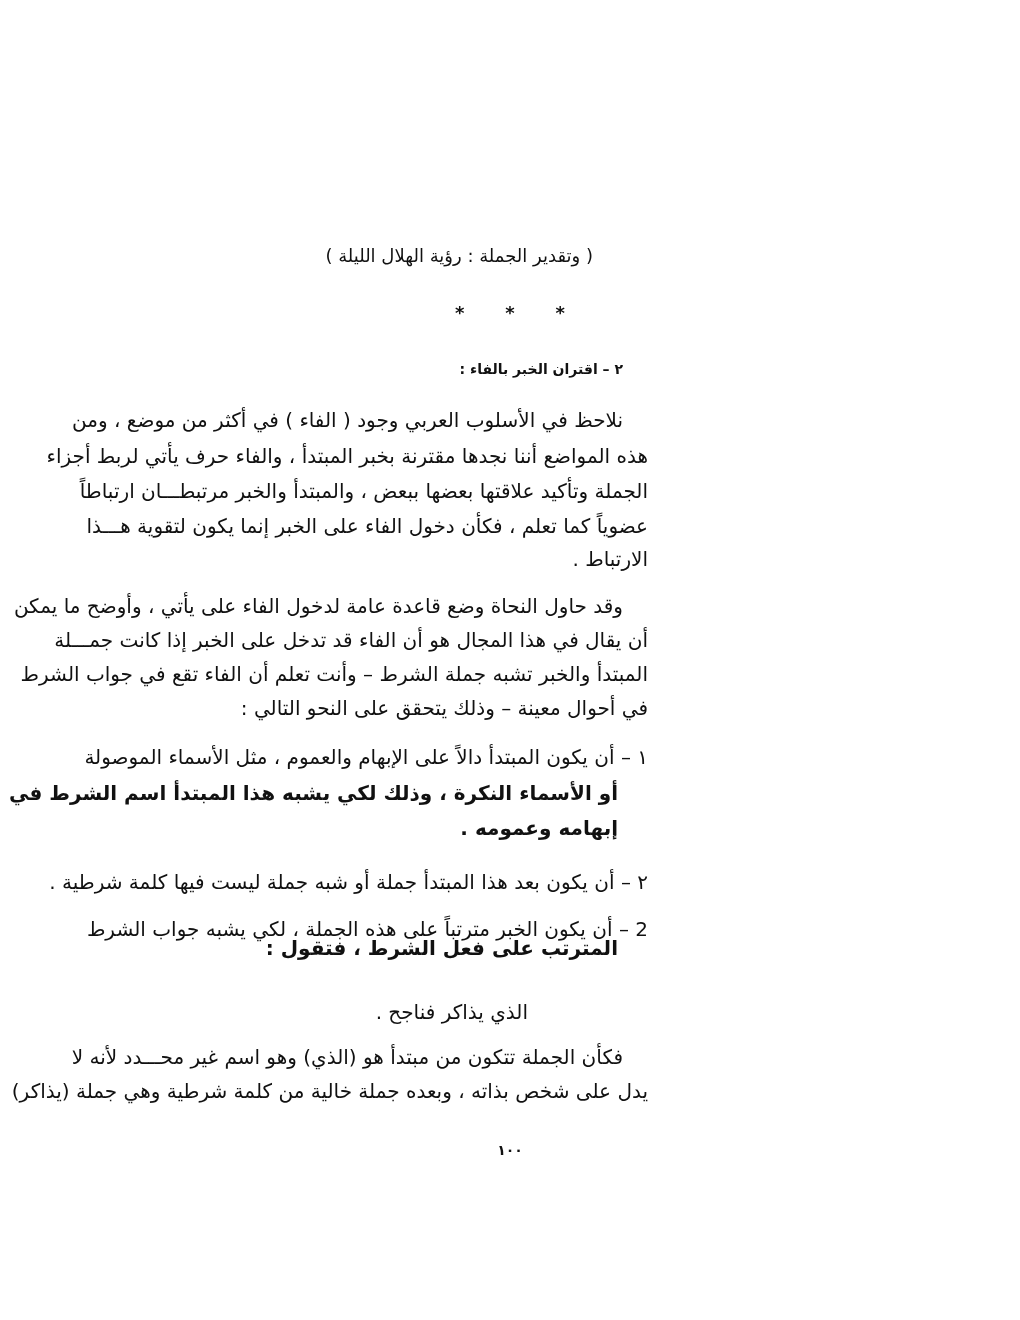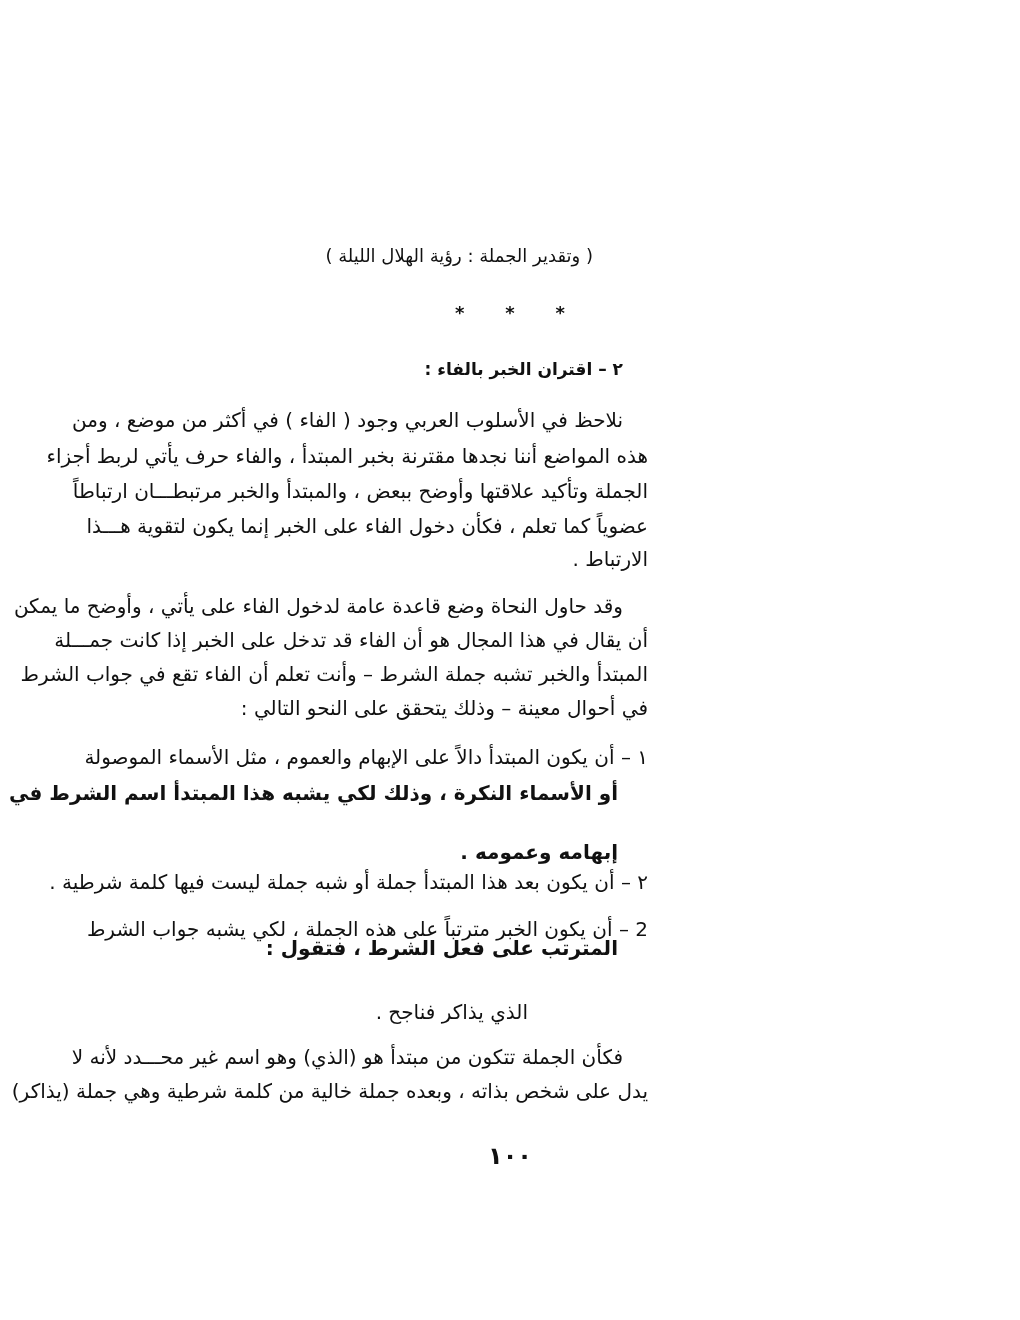--- a/index.html
+++ b/index.html
@@ -46,32 +46,32 @@
       width: 110px;
       display: flex;
       justify-content: space-between;
       direction: ltr;
       font-size: 18px;
       font-weight: bold;
     }
     .heading {
       right: 205px;
       top: 325px;
-      font-size: 17px;
+      font-size: 14px;
       font-weight: bold;
     }
     .indent { right: 205px; }
     .sub-indent { right: 210px; font-weight: bold; }
     .page-number {
       position: absolute;
       top: 1112px;
       left: 480px;
       width: 60px;
       text-align: center;
-      font-size: 24px;
+      font-size: 14px;
       font-weight: bold;
       direction: rtl;
     }
   </style>
 </head>
 <body>
 
 <div class="page">
 
   <div class="line title-note">( وتقدير الجملة : رؤية الهلال الليلة )</div>
@@ -80,37 +80,37 @@
     <span>*</span>
     <span>*</span>
     <span>*</span>
   </div>
 
   <div class="line heading">٢ – اقتران الخبر بالفاء :</div>
 
   <div>
     <div class="line indent" style="top:376px; left:186px; right:205px; text-align:justify; text-align-last:justify;">نلاحظ في الأسلوب العربي وجود ( الفاء ) في أكثر من موضع ، ومن</div>
     <div class="line full" style="top:412px;">هذه المواضع أننا نجدها مقترنة بخبر المبتدأ ، والفاء حرف يأتي لربط أجزاء</div>
-    <div class="line full" style="top:447px;">الجملة وتأكيد علاقتها وأوضح ببعض ، والمبتدأ والخبر مرتبطـــان ارتباطاً</div>
+    <div class="line full" style="top:447px;">الجملة وتأكيد علاقتها بعضها ببعض ، والمبتدأ والخبر مرتبطـــان ارتباطاً</div>
     <div class="line full" style="top:482px;">عضوياً كما تعلم ، فكأن دخول الفاء على الخبر إنما يكون لتقوية هـــذا</div>
     <div class="line" style="top:515px;">الارتباط .</div>
   </div>
 
   <div>
     <div class="line indent" style="top:562px; left:186px; right:205px; text-align:justify; text-align-last:justify;">وقد حاول النحاة وضع قاعدة عامة لدخول الفاء على يأتي ، وأوضح ما يمكن</div>
     <div class="line full" style="top:596px;">أن يقال في هذا المجال هو أن الفاء قد تدخل على الخبر إذا كانت جمـــلة</div>
     <div class="line full" style="top:630px;">المبتدأ والخبر تشبه جملة الشرط – وأنت تعلم أن الفاء تقع في جواب الشرط</div>
     <div class="line" style="top:664px;">في أحوال معينة – وذلك يتحقق على النحو التالي :</div>
   </div>
 
   <div>
     <div>
       <div class="line full" style="top:713px;">١ – أن يكون المبتدأ دالاً على الإبهام والعموم ، مثل الأسماء الموصولة</div>
       <div class="line full sub-indent" style="top:749px;">أو الأسماء النكرة ، وذلك لكي يشبه هذا المبتدأ اسم الشرط في</div>
-      <div class="line sub-indent" style="top:808px;">إبهامه وعمومه .</div>
+      <div class="line sub-indent" style="top:784px;">إبهامه وعمومه .</div>
     </div>
     <div>
       <div class="line full" style="top:838px;">٢ – أن يكون بعد هذا المبتدأ جملة أو شبه جملة ليست فيها كلمة شرطية .</div>
     </div>
     <div>
       <div class="line full" style="top:885px;">2 – أن يكون الخبر مترتباً على هذه الجملة ، لكي يشبه جواب الشرط</div>
       <div class="line sub-indent" style="top:904px;">المترتب على فعل الشرط ، فتقول :</div>
     </div>
   </div>
 

